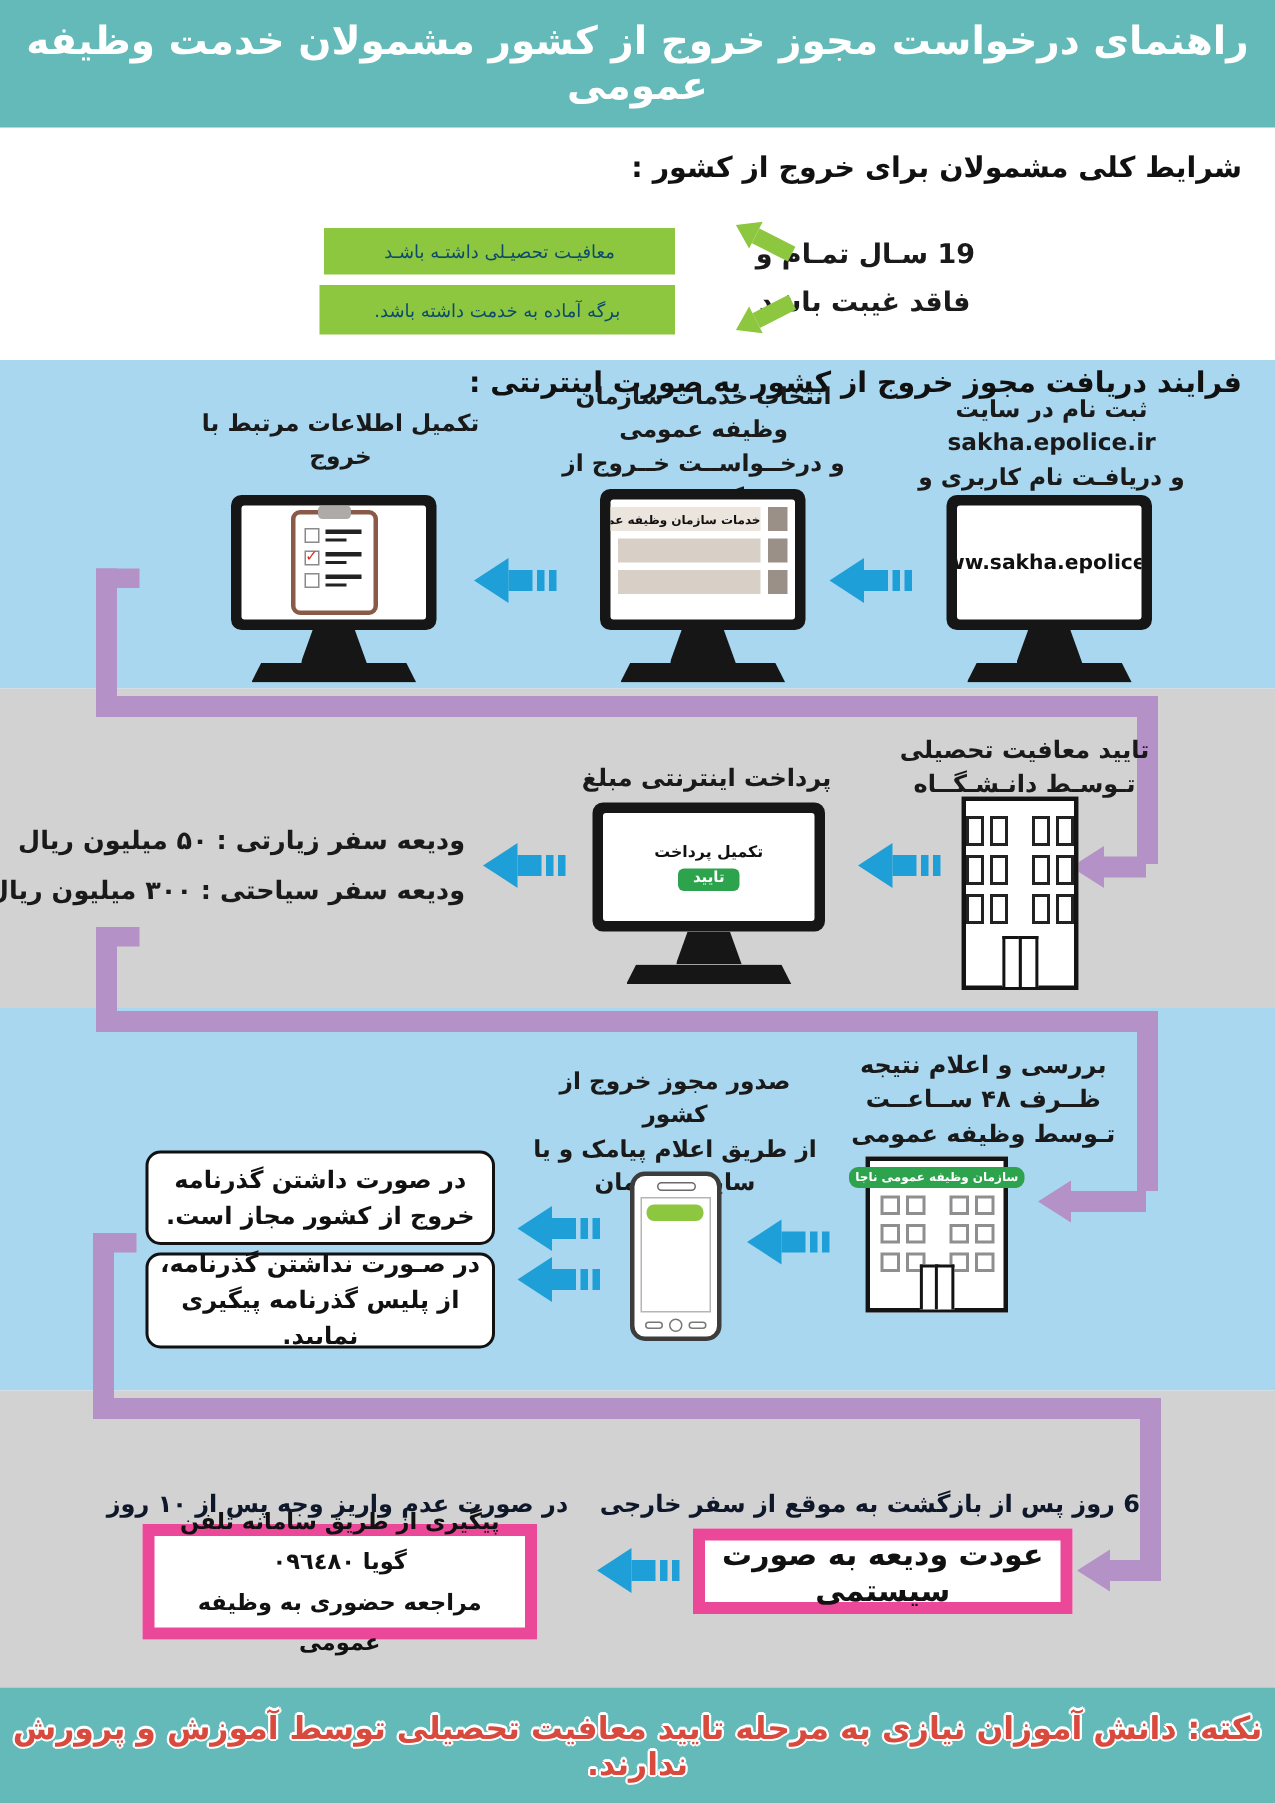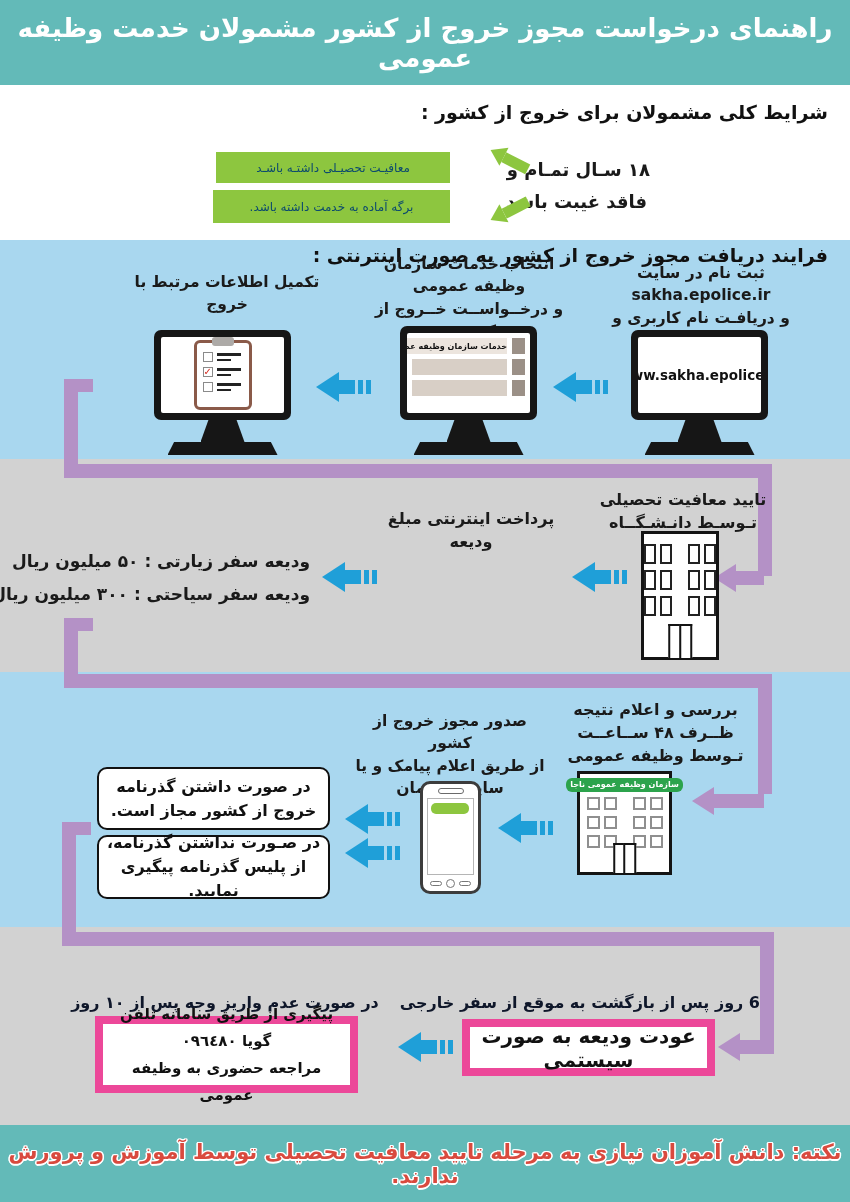--- a/index.html
+++ b/index.html
@@ -123,21 +123,21 @@
 
   <div class="band band-header">
     <div class="header-title">راهنمای درخواست مجوز خروج از کشور مشمولان خدمت وظیفه عمومی</div>
   </div>
   <div class="band band-blue1"></div>
   <div class="band band-gray1"></div>
   <div class="band band-blue2"></div>
   <div class="band band-gray2"></div>
 
   <div class="sec-title" style="right:22px; top:101px;">شرایط کلی مشمولان برای خروج از کشور :</div>
-  <div class="plain-line" style="right:200px; top:159px;">۱۸ سـال تمـام و</div>
+  <div class="plain-line" style="right:200px; top:159px;">19 سـال تمـام و</div>
   <div class="plain-line" style="right:203px; top:191px;">فاقد غیبت باشد</div>
 
   <div class="fork">
     <div class="g-arrow g-up">
         <i class="g-tri"></i>
         <i class="g-shaft"></i>
       </div>
     <div class="g-arrow g-down">
         <i class="g-tri"></i>
         <i class="g-shaft"></i>
@@ -288,20 +288,32 @@
 
   <div class="blue-arrow" style="left:572px; top:562px;">
       <i class="ba-tri"></i>
       <i class="ba-shaft"></i>
       <i class="ba-bar"></i>
       <i class="ba-bar"></i>
     </div>
 
   <div class="step-label fa" style="left:365px; top:507px; width:212px; font-size:16px;">پرداخت اینترنتی مبلغ ودیعه</div>
 
+  <div class="monitor" style="left:395px; top:535px; width:155px;">
+    <div class="m-frame" style="width:155px; height:86px;">
+        <div class="m-screen">
+      <div class="pay">
+        <span class="pay-text">تکمیل پرداخت</span>
+        <span class="pay-btn">تایید</span>
+      </div>
+    </div>
+      </div>
+    <div class="m-stand"></div>
+    <div class="m-base"></div>
+  </div>
 
   <div class="blue-arrow" style="left:322px; top:562px;">
       <i class="ba-tri"></i>
       <i class="ba-shaft"></i>
       <i class="ba-bar"></i>
       <i class="ba-bar"></i>
     </div>
 
   <div class="deposit-line" style="right:540px; top:551px;">ودیعه سفر زیارتی :   ۵۰  میلیون ریال</div>
   <div class="deposit-line" style="right:540px; top:584px;">ودیعه سفر سیاحتی : ۳۰۰ میلیون ریال</div>

